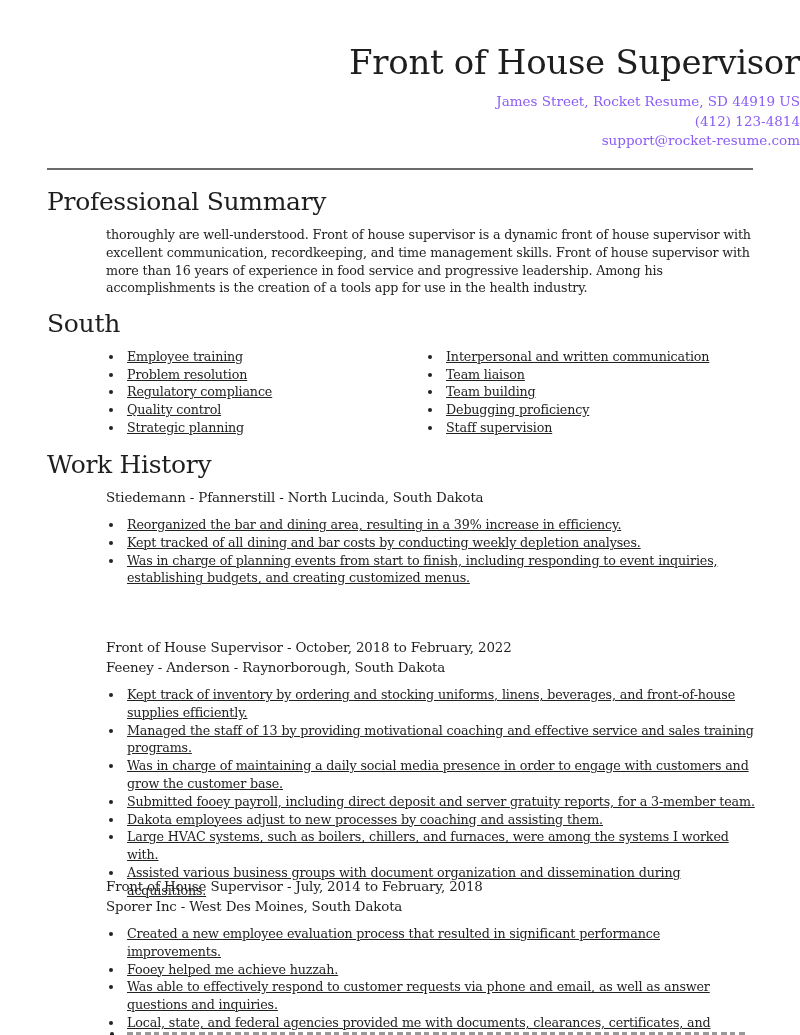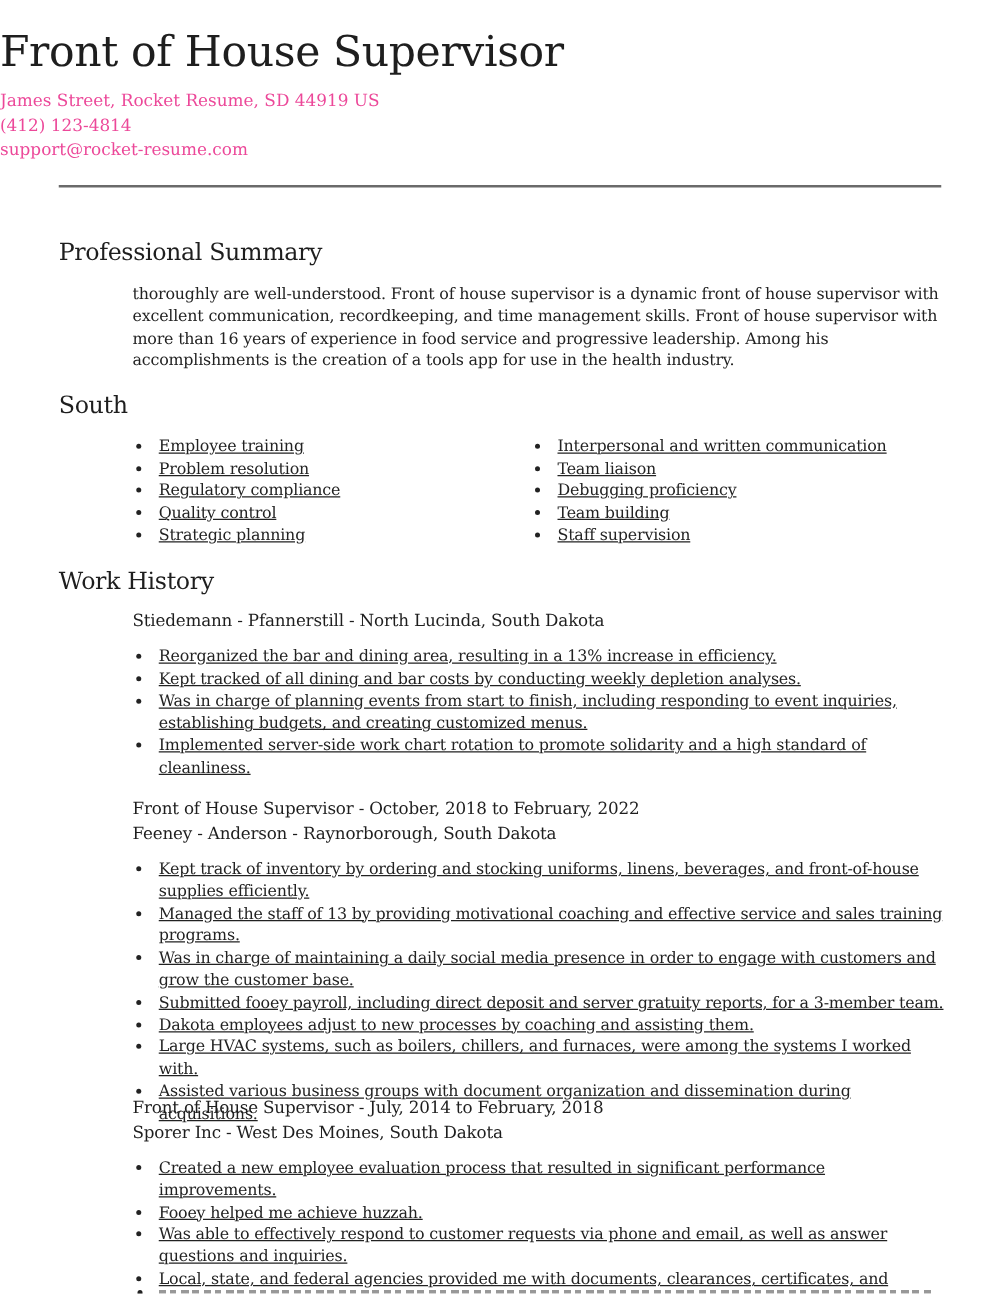--- a/index.html
+++ b/index.html
@@ -3,31 +3,31 @@
   <meta charset="utf-8">
   <style>
     * { box-sizing: border-box; margin: 0; padding: 0; }
     html, body { width: 800px; height: 1035px; overflow: hidden; background: #ffffff; }
     body {
       font-family: "DejaVu Serif", "Liberation Serif", serif;
       color: #1f1f1f;
       position: relative;
     }
     .page { position: absolute; left: 0; top: 0; width: 800px; height: 1035px; }
-    .header { text-align: left; padding-top: 20px; }
+    .header { text-align: right; padding-top: 40px; }
     .name {
       font-size: 34px; font-weight: normal; letter-spacing: -0.3px;
       color: #1e1e1e; line-height: 44px;
     }
-    .contact { margin-top: 8px; font-size: 13.5px; line-height: 19.5px; color: #ec4899; }
+    .contact { margin-top: 8px; font-size: 13.5px; line-height: 19.5px; color: #8b5cf6; }
     .rule { margin: 17px 47px 0 47px; height: 2px; background: #6a6a6a; }
 
     .section-title {
       position: absolute; left: 47px;
-      font-size: 19px; font-weight: normal; color: #1e1e1e; letter-spacing: -0.3px;
+      font-size: 25px; font-weight: normal; color: #1e1e1e; letter-spacing: -0.3px;
       line-height: 32px;
     }
     .body-text {
       position: absolute; left: 106px; width: 650px;
       font-size: 12.7px; line-height: 17.8px; color: #222;
       letter-spacing: -0.15px;
     }
     ul { list-style: none; }
     li { position: relative; padding-left: 21px; text-decoration: underline; }
     li::before {
@@ -73,34 +73,33 @@
   <ul class="skills-col" style="left:106px; top:348px; width:300px;">
     <li>Employee training</li>
     <li>Problem resolution</li>
     <li>Regulatory compliance</li>
     <li>Quality control</li>
     <li>Strategic planning</li>
   </ul>
   <ul class="skills-col" style="left:425px; top:348px; width:330px;">
     <li>Interpersonal and written communication</li>
     <li>Team liaison</li>
+    <li>Team building</li>
     <li>Debugging proficiency</li>
-    <li>Team building</li>
     <li>Staff supervision</li>
   </ul>
 
   <h2 class="section-title" style="top:449px;">Work History</h2>
 
   <div class="body-text" style="top:488px;">
     <div class="job-company-line">Stiedemann - Pfannerstill - North Lucinda, South Dakota</div>
     <ul class="job-bullets">
-      <li>Reorganized the bar and dining area, resulting in a 13% increase in efficiency.</li>
+      <li>Reorganized the bar and dining area, resulting in a 39% increase in efficiency.</li>
       <li>Kept tracked of all dining and bar costs by conducting weekly depletion analyses.</li>
       <li>Was in charge of planning events from start to finish, including responding to event inquiries, establishing budgets, and creating customized menus.</li>
-      <li>Implemented server-side work chart rotation to promote solidarity and a high standard of cleanliness.</li>
     </ul>
   </div>
 
   <div class="body-text" style="top:638px;">
     <div class="job-title-line">Front of House Supervisor - October, 2018 to February, 2022</div>
     <div class="job-company-line">Feeney - Anderson - Raynorborough, South Dakota</div>
     <ul class="job-bullets">
       <li>Kept track of inventory by ordering and stocking uniforms, linens, beverages, and front-of-house supplies efficiently.</li>
       <li>Managed the staff of 13 by providing motivational coaching and effective service and sales training programs.</li>
       <li>Was in charge of maintaining a daily social media presence in order to engage with customers and grow the customer base.</li>

